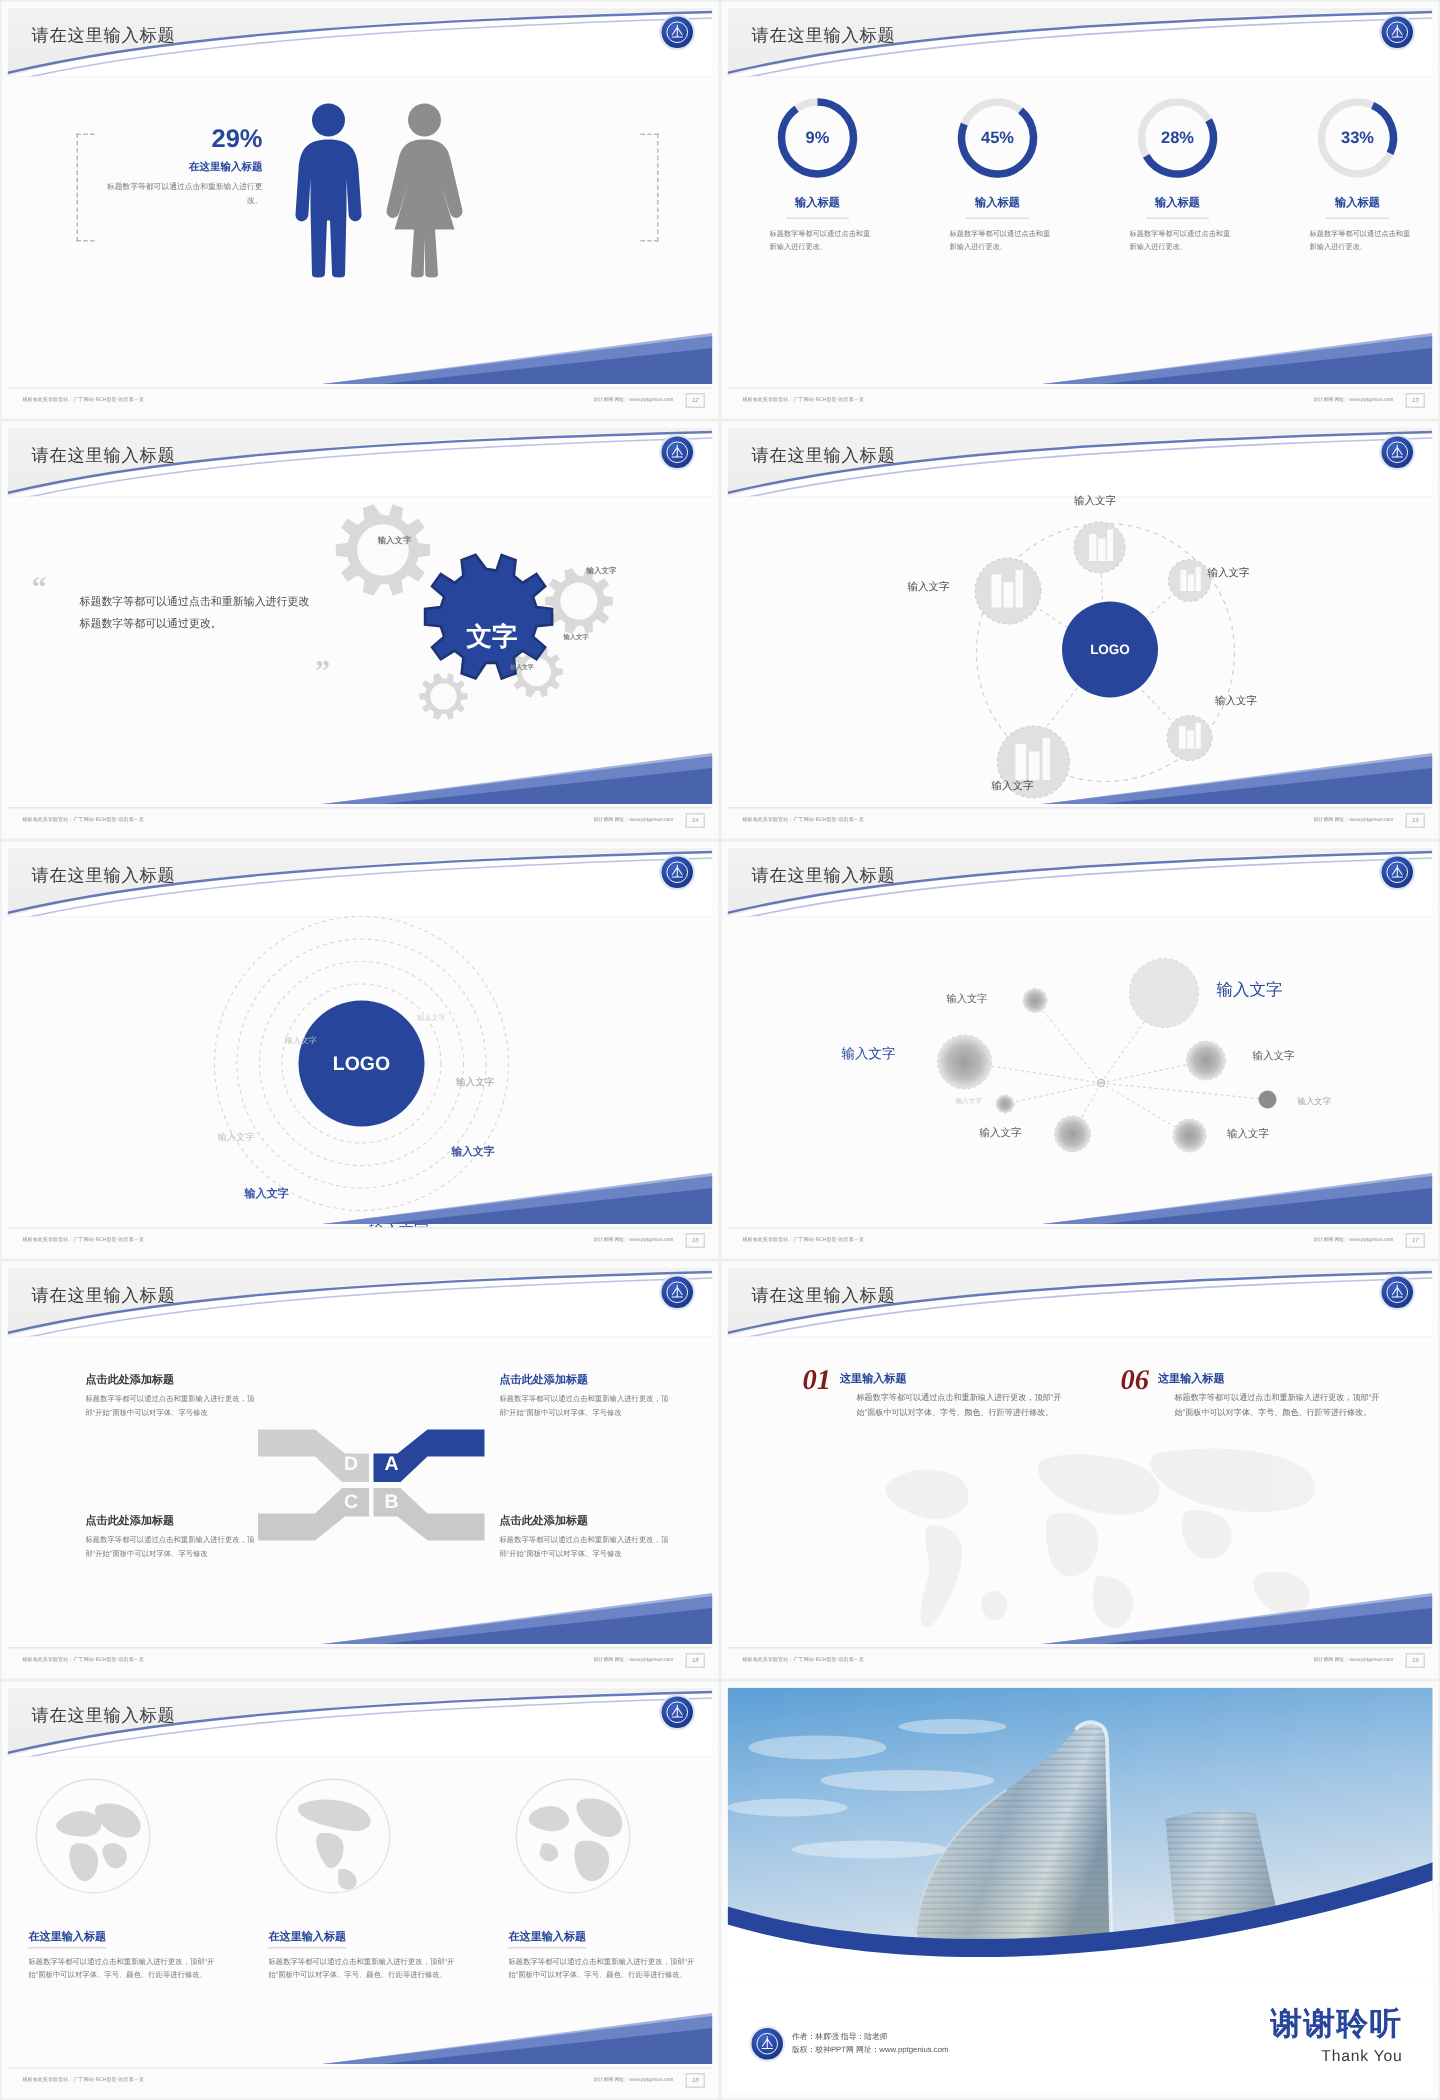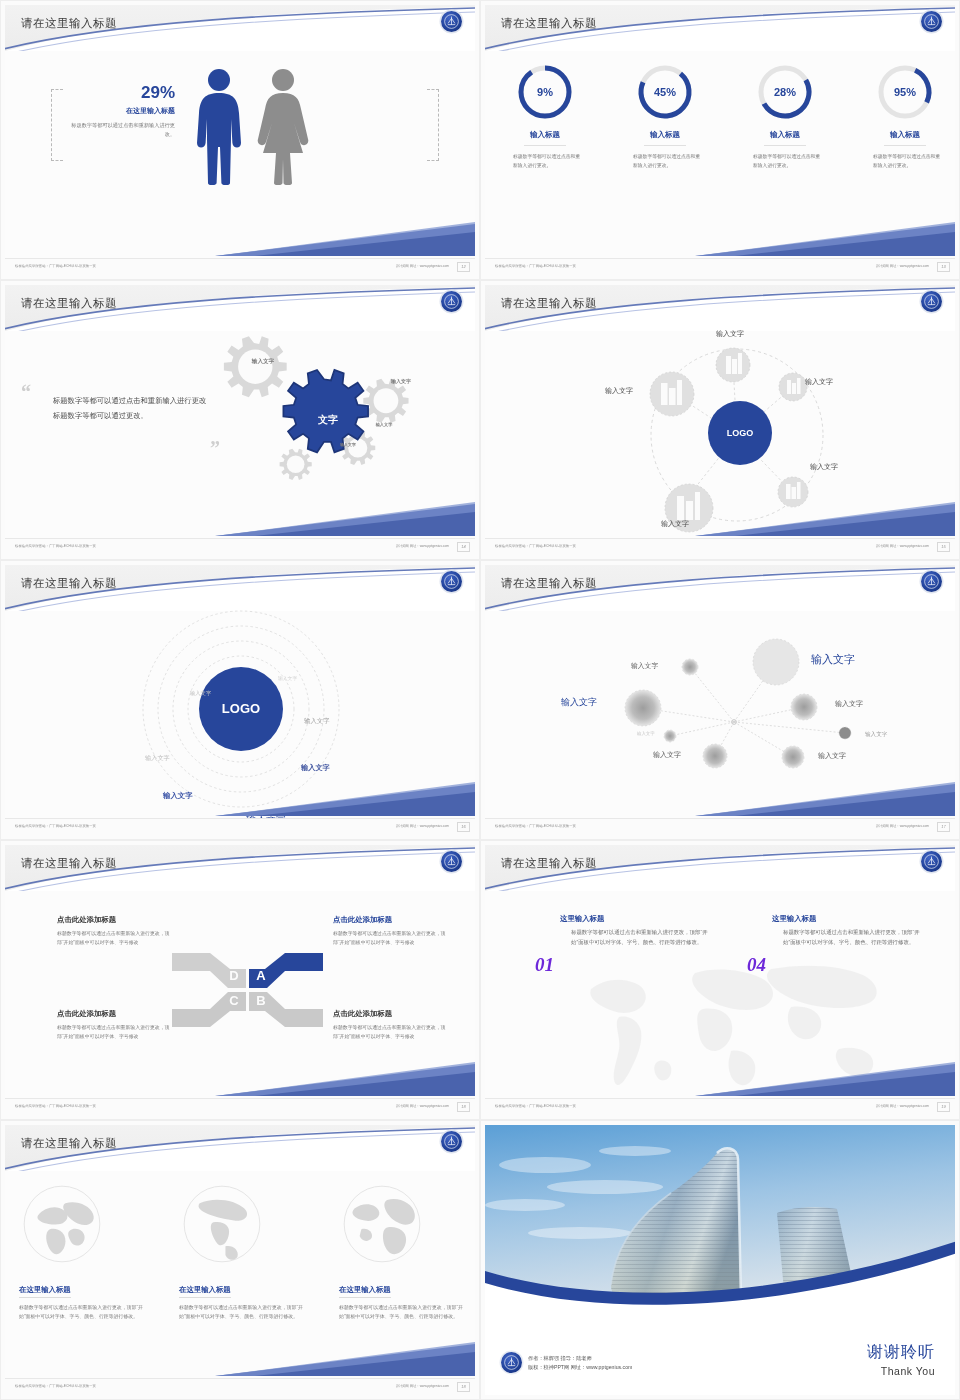--- a/index.html
+++ b/index.html
@@ -91,22 +91,22 @@
   .q7 { position:absolute; width:118px; }
   .q7 h4 { font-size:7.4px; font-weight:bold; margin-bottom:5px; }
   .q7 p { font-size:4.9px; line-height:8.6px; color:#777; }
   .q7-tl { left:52px; top:70px; }
   .q7-tr { left:328px; top:70px; }
   .q7-bl { left:52px; top:164px; }
   .q7-br { left:328px; top:164px; }
 
   
   .n8 { position:absolute; top:66px; width:180px; }
-  .n8-num { font-size:19px; font-weight:bold; font-style:italic; color:#6d28d9; float:left;
-            margin-right:6px; line-height:19px; font-family:"Liberation Serif", serif;margin-top:44px; }
+  .n8-num { font-size:19px; font-weight:bold; font-style:italic; color:#7f1d1d; float:left;
+            margin-right:6px; line-height:19px; font-family:"Liberation Serif", serif; }
   .n8 h4 { font-size:7.4px; font-weight:bold; color:#27469b; padding-top:3px; }
   .n8 p { font-size:5.4px; line-height:10px; color:#6e6e6e; clear:none; padding-left:36px; margin-top:3px; }
   .n8-a { left:50px; }
   .n8-b { left:262px; }
 
   
   .g9-row { position:absolute; top:56px; left:0; width:480px; display:flex; justify-content:space-around; }
   .g9-item { width:132px; }
   .g9-globe { width:86px; height:86px; margin:0 auto; }
   .g9-item h4 { font-size:7.4px; font-weight:bold; color:#27469b; margin-top:14px; padding-bottom:2px;
@@ -116,21 +116,21 @@
   
   .s10 { position:absolute; inset:4px; background:#fff; overflow:hidden; }
   .s10-photo { position:absolute; top:0; left:0; width:100%; height:196px; overflow:hidden; }
   .s10-credit { position:absolute; left:16px; bottom:22px; display:flex; align-items:center; gap:6px; }
   .s10-credit-logo { width:21px; height:21px; border-radius:50%;
       background:radial-gradient(circle at 38% 32%, #3f63c4 0%, #1f3f96 62%, #162f73 100%);
       display:flex; align-items:center; justify-content:center; box-shadow:0 0 0 1.5px #e6eaf3; }
   .s10-credit-logo svg { width:15px; height:15px; }
   .s10-credit-txt div { font-size:5.2px; color:#555; line-height:9px; }
   .s10-thanks { position:absolute; right:20px; bottom:18px; text-align:right; }
-  .s10-cn { font-size:16px; font-weight:normal; color:#27469b; letter-spacing:1px; }
+  .s10-cn { font-size:21px; font-weight:bold; color:#27469b; letter-spacing:1px; }
   .s10-en { font-size:10.5px; color:#3a3a3a; margin-top:2px; letter-spacing:.5px; }
 </style>
 </head>
 <body>
 
 <div class="deck">
 
   <div class="slide">
    <div class="slide-inner">
     <div class="hdr">
@@ -232,21 +232,21 @@
         </div>
         <div class="s2-cap">输入标题</div>
         <div class="s2-txt">标题数字等都可以通过点击和重新输入进行更改。</div>
       </div>
       <div class="s2-item">
         <div class="s2-donut">
           <svg width="58" height="58" viewBox="0 0 58 58">
             <circle cx="29" cy="29" r="24" fill="none" stroke="#e4e4e4" stroke-width="5"></circle>
             <circle cx="29" cy="29" r="24" fill="none" stroke="#27469b" stroke-width="5" stroke-dasharray="37.7 113.1" stroke-linecap="butt" transform="rotate(-65 29 29)"></circle>
           </svg>
-          <div class="s2-val">95%</div>
+          <div class="s2-val">33%</div>
         </div>
         <div class="s2-cap">输入标题</div>
         <div class="s2-txt">标题数字等都可以通过点击和重新输入进行更改。</div>
       </div>
     </div>
 
     <svg class="wedge" viewBox="0 0 260 36" preserveAspectRatio="none">
       <path d="M260 2 L260 34 L0 34 Z" fill="#4a63ad"></path>
       <path d="M260 0 L260 10 L40 34 L0 34 Z" fill="#7b91cf" opacity=".7"></path>
     </svg>
@@ -319,21 +319,21 @@
     </div>
     <div class="gear-txt" style="left:381px; top:93px; width:30px; font-size:5px; line-height:7px;">
       <span>输入文字</span>
     </div>
     <div class="gear-txt" style="left:366px; top:137px; width:26px; font-size:4.2px; line-height:6px;">
       <span>输入文字</span>
     </div>
     <div class="gear-txt" style="left:331px; top:157px; width:24px; font-size:3.9px; line-height:5.5px;">
       <span>输入文字</span>
     </div>
-    <div style="position:absolute; left:288px; top:128px; width:70px; text-align:center; color:#fff; font-size:10px; font-weight:bold;">文字</div>
+    <div style="position:absolute; left:288px; top:128px; width:70px; text-align:center; color:#fff; font-size:17px; font-weight:bold;">文字</div>
 
     <svg class="wedge" viewBox="0 0 260 36" preserveAspectRatio="none">
       <path d="M260 2 L260 34 L0 34 Z" fill="#4a63ad"></path>
       <path d="M260 0 L260 10 L40 34 L0 34 Z" fill="#7b91cf" opacity=".7"></path>
     </svg>
     <div class="ftr">
       <span class="ftr-l">模板临此实学院官站：广丁网站-ECH型型-说页第一页</span>
       <span class="ftr-r">设计师网  网址：www.pptgenius.com</span>
       <span class="pg">14</span>
     </div>
@@ -648,21 +648,21 @@
         <path d="M96 108 C 104 106, 110 112, 108 120 C 106 128, 98 130, 94 124 C 90 118, 90 110, 96 108 Z"></path>
       </g>
     </svg>
 
     <div class="n8 n8-a">
       <span class="n8-num">01</span>
       <h4>这里输入标题</h4>
       <p>标题数字等都可以通过点击和重新输入进行更改，顶部“开始”面板中可以对字体、字号、颜色、行距等进行修改。</p>
     </div>
     <div class="n8 n8-b">
-      <span class="n8-num">04</span>
+      <span class="n8-num">06</span>
       <h4>这里输入标题</h4>
       <p>标题数字等都可以通过点击和重新输入进行更改，顶部“开始”面板中可以对字体、字号、颜色、行距等进行修改。</p>
     </div>
 
     <svg class="wedge" viewBox="0 0 260 36" preserveAspectRatio="none">
       <path d="M260 2 L260 34 L0 34 Z" fill="#4a63ad"></path>
       <path d="M260 0 L260 10 L40 34 L0 34 Z" fill="#7b91cf" opacity=".7"></path>
     </svg>
     <div class="ftr">
       <span class="ftr-l">模板临此实学院官站：广丁网站-ECH型型-说页第一页</span>

